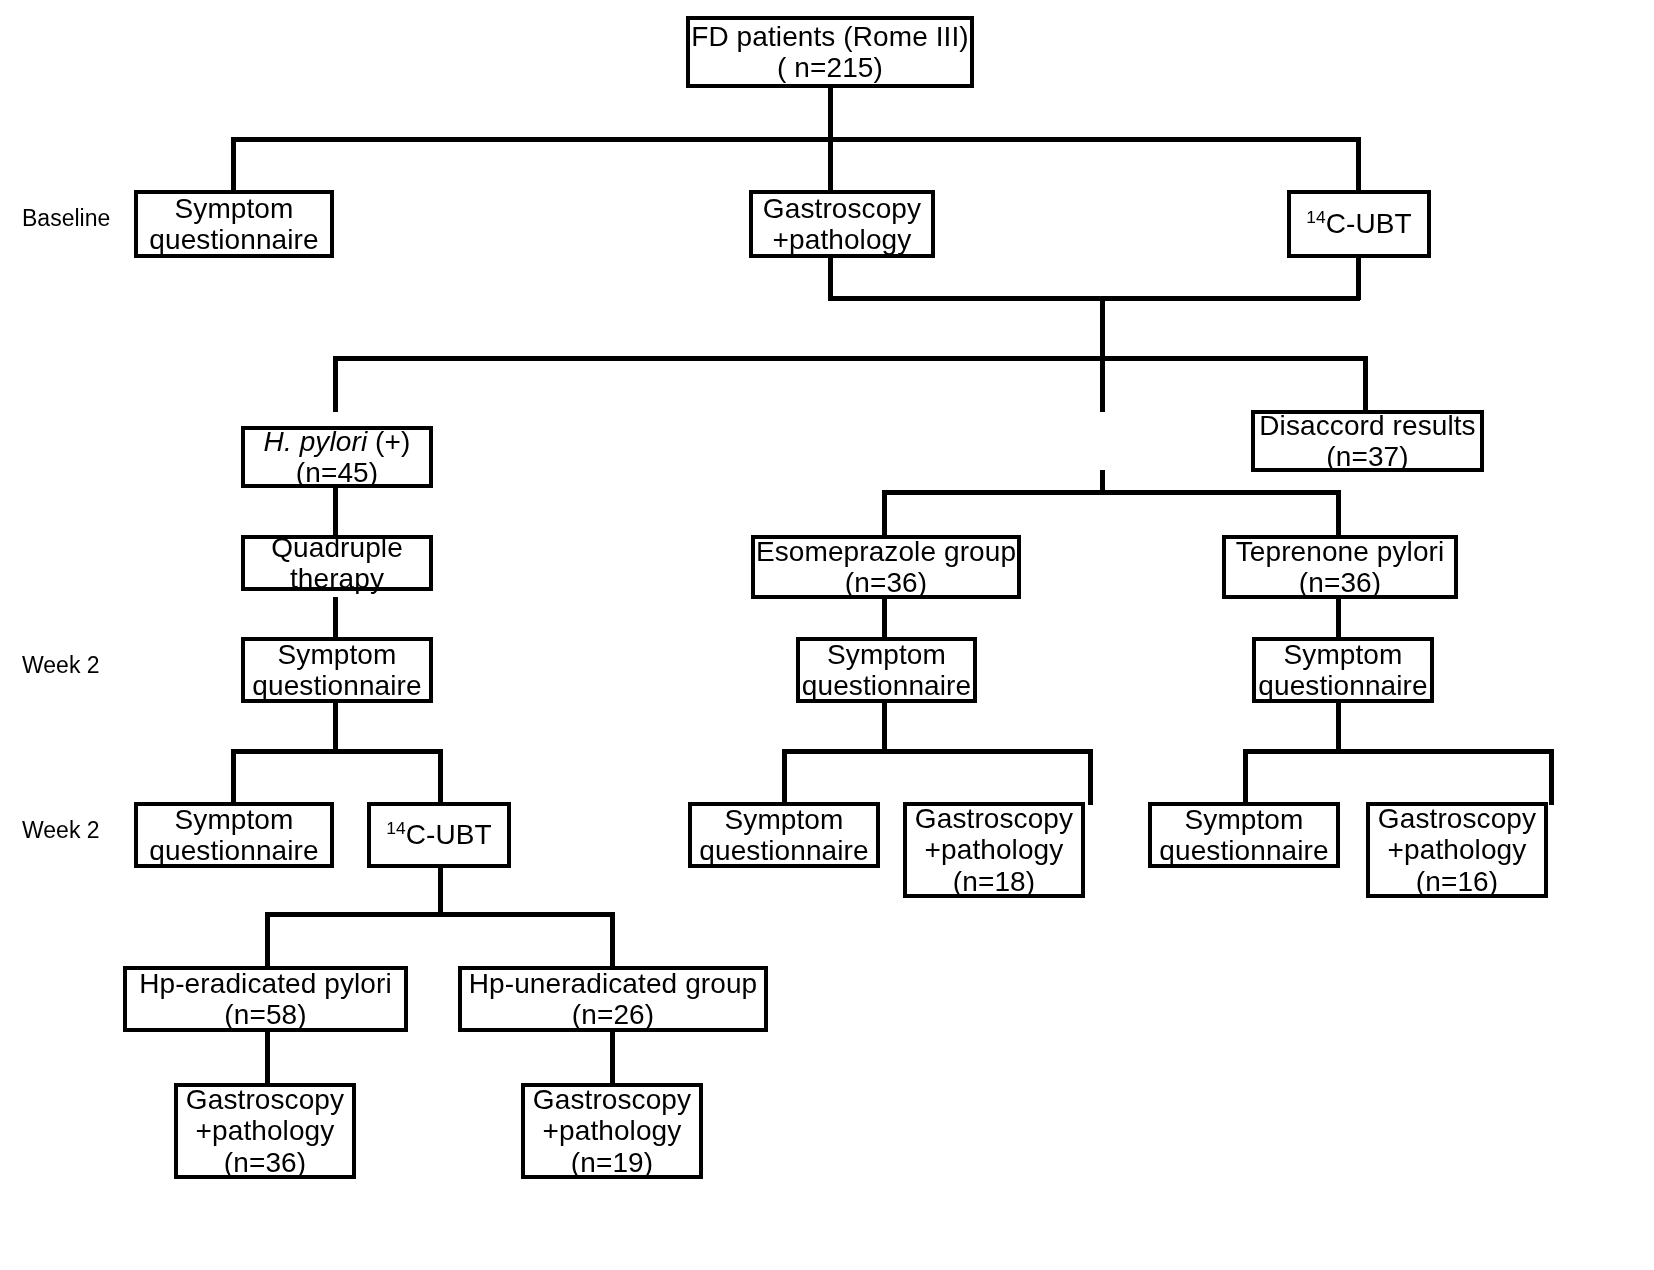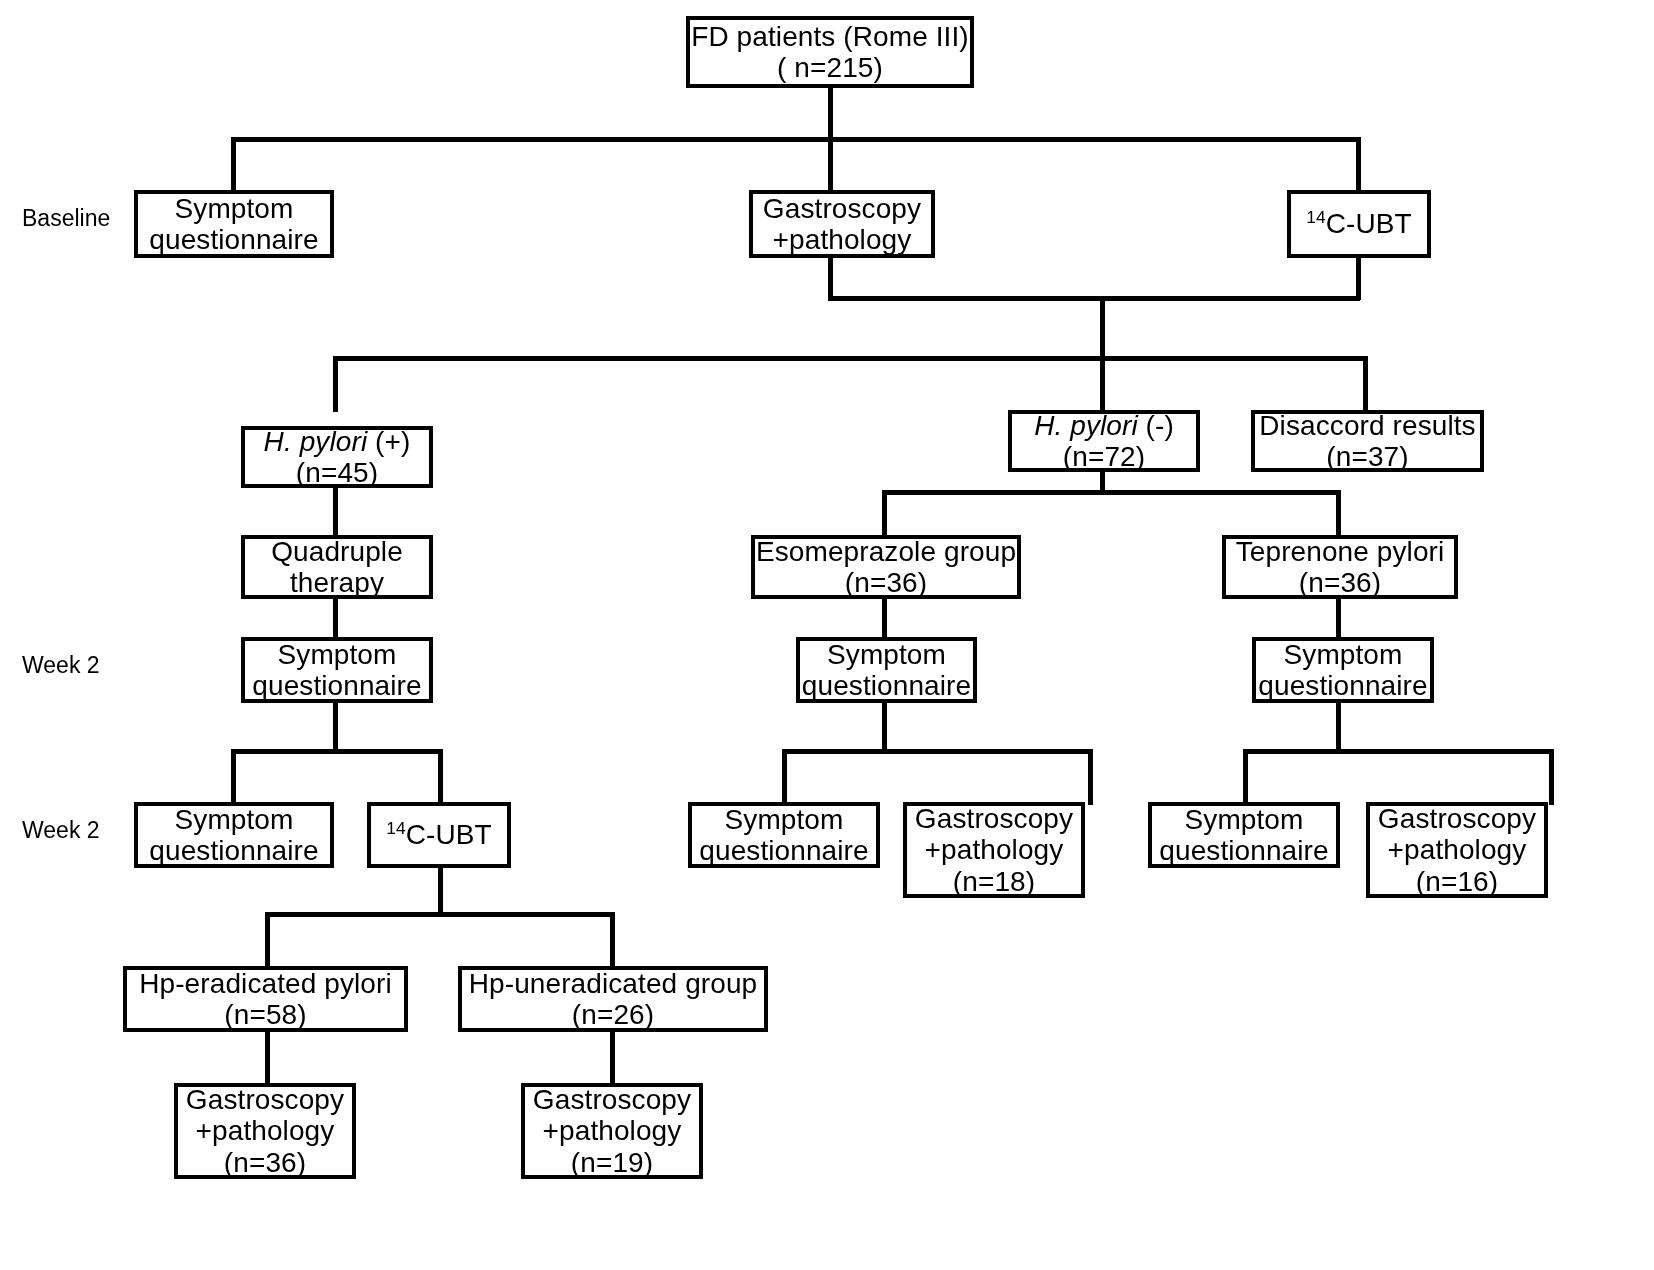--- a/index.html
+++ b/index.html
@@ -114,31 +114,27 @@
 
   <div class="node" style="left:1287px;top:190px;width:144px;height:68px;">
     <span class="ln"><sup>14</sup><span>C-UBT</span></span>
   </div>
 
   <div class="node" style="left:241px;top:410px;width:192px;height:62px;margin-top:16px;">
     <span class="ln"><span class="ital">H. pylori</span><span>  (+)</span></span>
     <span class="ln">(n=45)</span>
   </div>
 
-  <div class="node" style="left:1008px;top:410px;width:192px;height:62px;">
-    <span class="ln"><span class="ital">H. pylori</span><span>  (-)</span></span>
-    <span class="ln">(n=72)</span>
-  </div>
 
   <div class="node" style="left:1251px;top:410px;width:233px;height:62px;">
     <span class="ln">Disaccord results</span>
     <span class="ln">(n=37)</span>
   </div>
 
-  <div class="node" style="left:241px;top:535px;width:192px;height:64px;">
+  <div class="node" style="left:241px;top:535px;width:192px;height:56px;">
     <span class="ln">Quadruple</span>
     <span class="ln">therapy</span>
   </div>
 
   <div class="node" style="left:751px;top:535px;width:270px;height:64px;">
     <span class="ln">Esomeprazole group</span>
     <span class="ln">(n=36)</span>
   </div>
 
   <div class="node" style="left:1222px;top:535px;width:236px;height:64px;">

